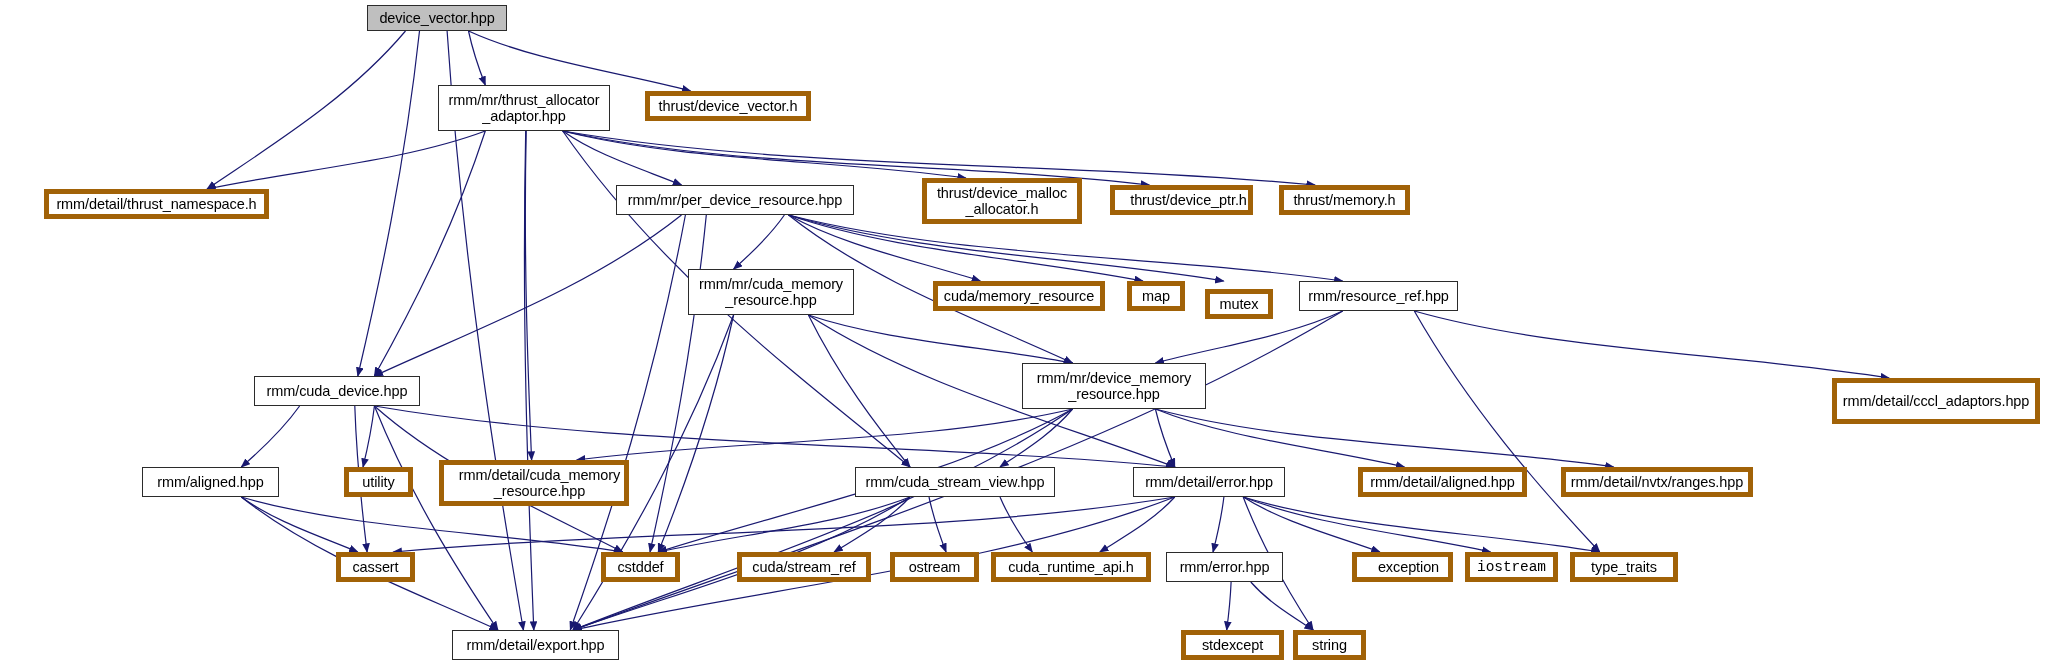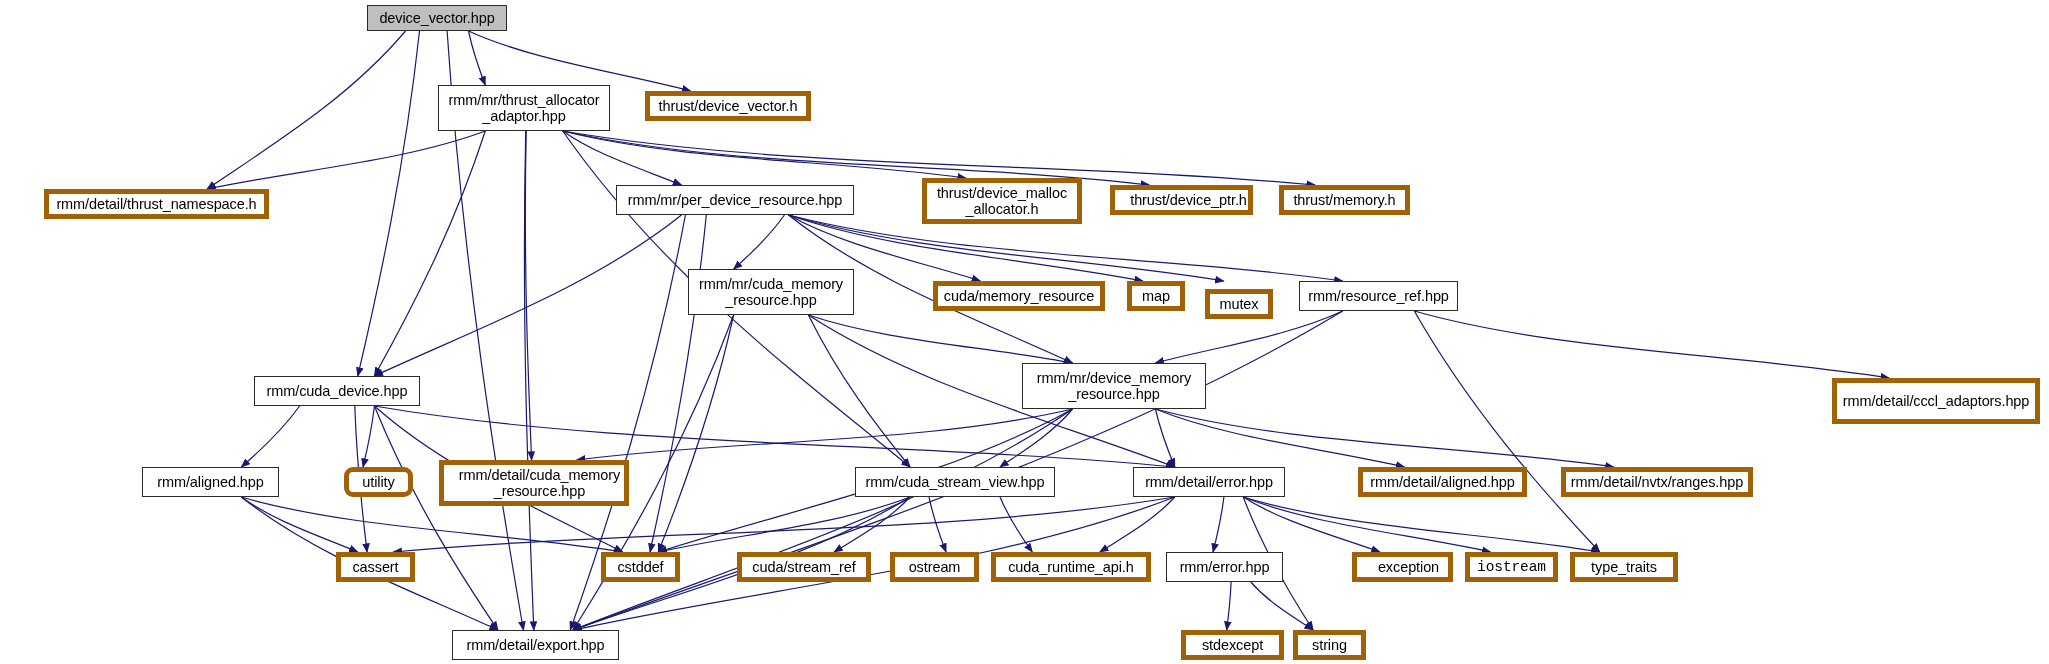--- a/index.html
+++ b/index.html
@@ -142,21 +142,21 @@
 _resource.hpp</div>
       <div class="node " style="left: 933px; top: 281px; width: 172px; height: 30px;">cuda/memory_resource</div>
       <div class="node " style="left: 1127px; top: 281px; width: 58px; height: 30px;">map</div>
       <div class="node " style="left: 1205px; top: 281px; width: 68px; height: 30px; margin-top: 8px;">mutex</div>
       <div class="node strong" style="left: 1299px; top: 281px; width: 159px; height: 30px;">rmm/resource_ref.hpp</div>
       <div class="node " style="left: 1832px; top: 378px; width: 208px; height: 46px;">rmm/detail/cccl_adaptors.hpp</div>
       <div class="node strong" style="left: 254px; top: 376px; width: 166px; height: 30px;">rmm/cuda_device.hpp</div>
       <div class="node strong" style="left: 1022px; top: 363px; width: 184px; height: 46px;">rmm/mr/device_memory
 _resource.hpp</div>
       <div class="node strong" style="left: 142px; top: 467px; width: 137px; height: 30px;">rmm/aligned.hpp</div>
-      <div class="node " style="left: 344px; top: 467px; width: 69px; height: 30px; border-radius: 9px;">utility</div>
+      <div class="node " style="left: 344px; top: 467px; width: 69px; height: 30px;">utility</div>
       <div class="node " style="left: 439px; top: 460px; width: 190px; height: 46px; padding-left: 15px;">rmm/detail/cuda_memory
 _resource.hpp</div>
       <div class="node strong" style="left: 855px; top: 467px; width: 200px; height: 30px;">rmm/cuda_stream_view.hpp</div>
       <div class="node strong" style="left: 1133px; top: 467px; width: 152px; height: 30px;">rmm/detail/error.hpp</div>
       <div class="node " style="left: 1358px; top: 467px; width: 169px; height: 30px;">rmm/detail/aligned.hpp</div>
       <div class="node " style="left: 1561px; top: 467px; width: 192px; height: 30px;">rmm/detail/nvtx/ranges.hpp</div>
       <div class="node " style="left: 336px; top: 552px; width: 79px; height: 30px;">cassert</div>
       <div class="node " style="left: 601px; top: 552px; width: 79px; height: 30px;">cstddef</div>
       <div class="node " style="left: 737px; top: 552px; width: 134px; height: 30px;">cuda/stream_ref</div>
       <div class="node " style="left: 890px; top: 552px; width: 89px; height: 30px;">ostream</div>

